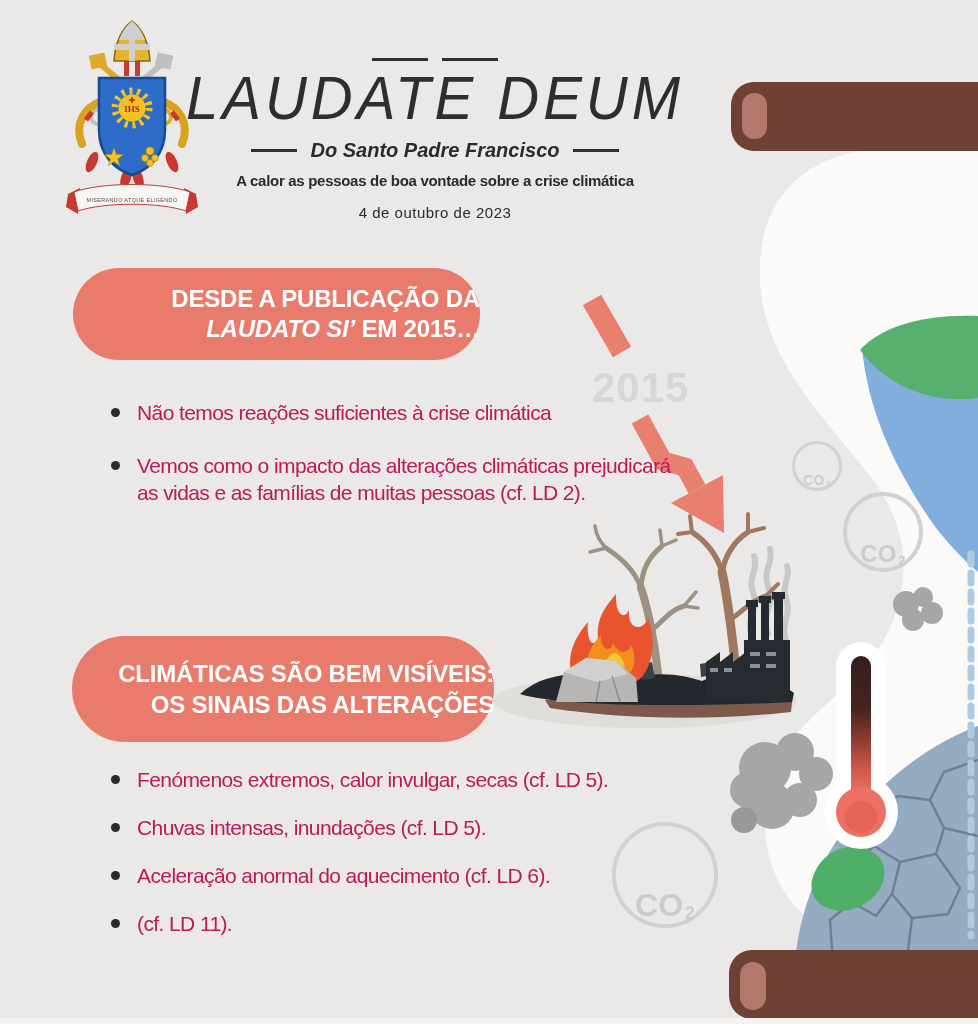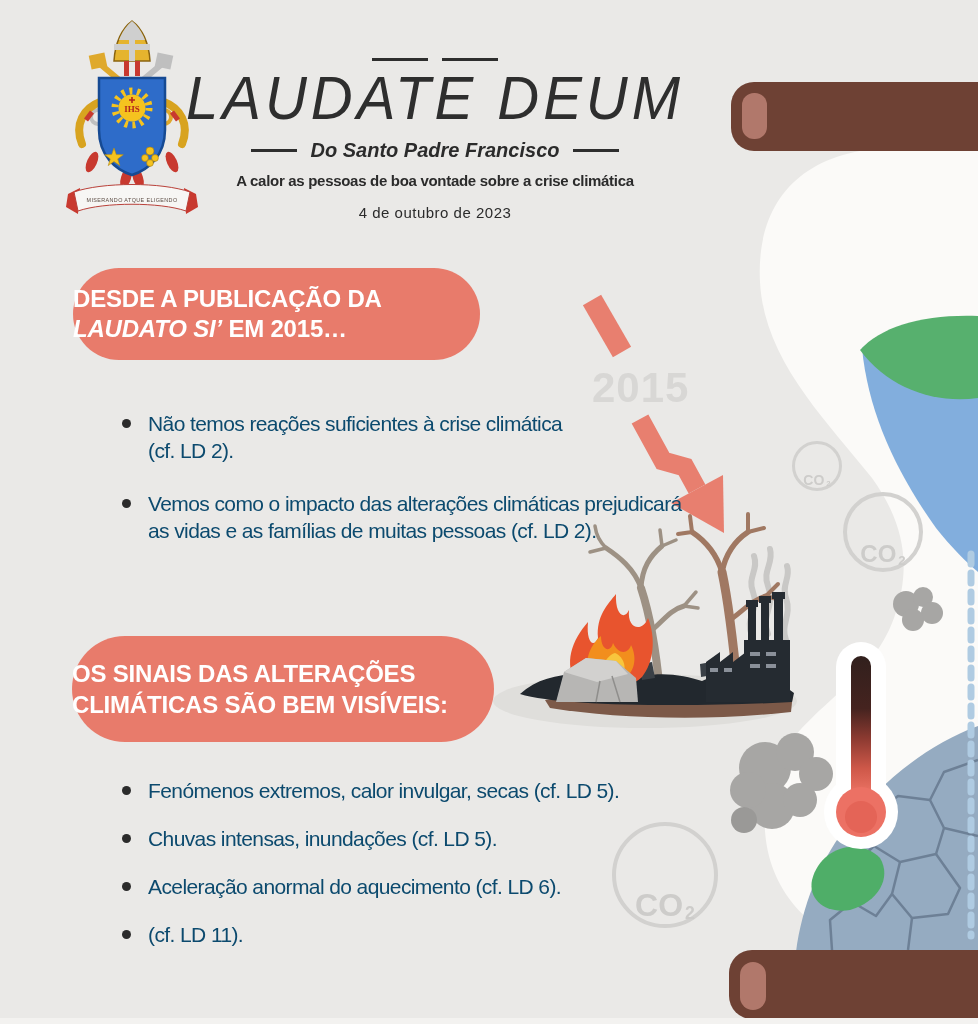--- a/index.html
+++ b/index.html
@@ -16,29 +16,29 @@
   .rule.k{width:56px;}
   .rule.s{width:46px;height:2.5px;}
   .title{font-size:58px;font-style:italic;font-weight:400;letter-spacing:4px;line-height:62px;margin:6px 0 4px 0;
          white-space:nowrap;transform:scaleY(1.05);color:#2e2e2e;}
   .sub{font-size:20px;font-weight:bold;font-style:italic;white-space:nowrap;}
   .sub-row{margin-top:6px;text-align:right;}
   .tagline{font-size:15px;font-weight:bold;letter-spacing:-0.3px;margin-top:10px;white-space:nowrap;}
   .date{font-size:15px;letter-spacing:0.5px;margin-top:15px;white-space:nowrap;}
 
   
-  .pill{position:absolute;background:#e87b6b;color:#fff;display:flex;flex-direction:column;align-items:flex-start;
+  .pill{position:absolute;background:#e87b6b;color:#fff;display:flex;flex-direction:column;align-items:flex-end;
         justify-content:center;font-weight:bold;text-align:center;font-size:24px;line-height:30px;letter-spacing:-0.2px;}
   #pill1{left:73px;top:268px;width:407px;height:92px;border-radius:46px;}
   #pill2{left:72px;top:636px;width:422px;height:106px;border-radius:53px;line-height:31px;}
   .pill .ln{white-space:nowrap;}
   .pill em{font-style:italic;}
 
   
-  .blist{position:absolute;list-style:none;margin:16px;padding:0;font-size:21px;letter-spacing:-0.6px;color:#0c4a6e;}
+  .blist{position:absolute;list-style:none;margin:5px;padding:0;font-size:21px;letter-spacing:-0.6px;color:#be185d;}
   #list1{left:132px;top:394px;}
   #list2{left:132px;top:761px;}
   .blist li{position:relative;margin-bottom:26px;line-height:27px;}
   #list2 li{margin-bottom:21px;}
   .blist li::before{content:"";position:absolute;left:-26px;top:9px;width:9px;height:9px;border-radius:50%;background:#2b2b2b;}
   .blist .ln{display:block;white-space:nowrap;}
 
   
   .year{position:absolute;left:592px;top:364px;font-size:42px;font-weight:bold;color:#d8d7d5;letter-spacing:1px;}
   .co2{position:absolute;border-radius:50%;border-style:solid;border-color:#d2d1cf;color:#cdccca;background:transparent;
@@ -268,31 +268,30 @@
   </div>
 
   <div class="pill" id="pill1">
     <span class="ln">DESDE A PUBLICAÇÃO DA</span>
     <span class="ln"><em>LAUDATO SI’</em><span> EM 2015…</span></span>
   </div>
 
   <ul class="blist" id="list1">
     <li>
       <span class="ln">Não temos reações suficientes à crise climática</span>
-      <span class="ln">(cf. LD 2).</span>
     </li>
     <li>
       <span class="ln">Vemos como o impacto das alterações climáticas prejudicará</span>
       <span class="ln">as vidas e as famílias de muitas pessoas (cf. LD 2).</span>
     </li>
   </ul>
 
   <div class="pill" id="pill2">
+    <span class="ln">CLIMÁTICAS SÃO BEM VISÍVEIS:</span>
     <span class="ln">OS SINAIS DAS ALTERAÇÕES</span>
-    <span class="ln">CLIMÁTICAS SÃO BEM VISÍVEIS:</span>
   </div>
 
   <ul class="blist" id="list2">
     <li>
       <span class="ln">Fenómenos extremos, calor invulgar, secas (cf. LD 5).</span>
     </li>
     <li>
       <span class="ln">Chuvas intensas, inundações (cf. LD 5).</span>
     </li>
     <li>

